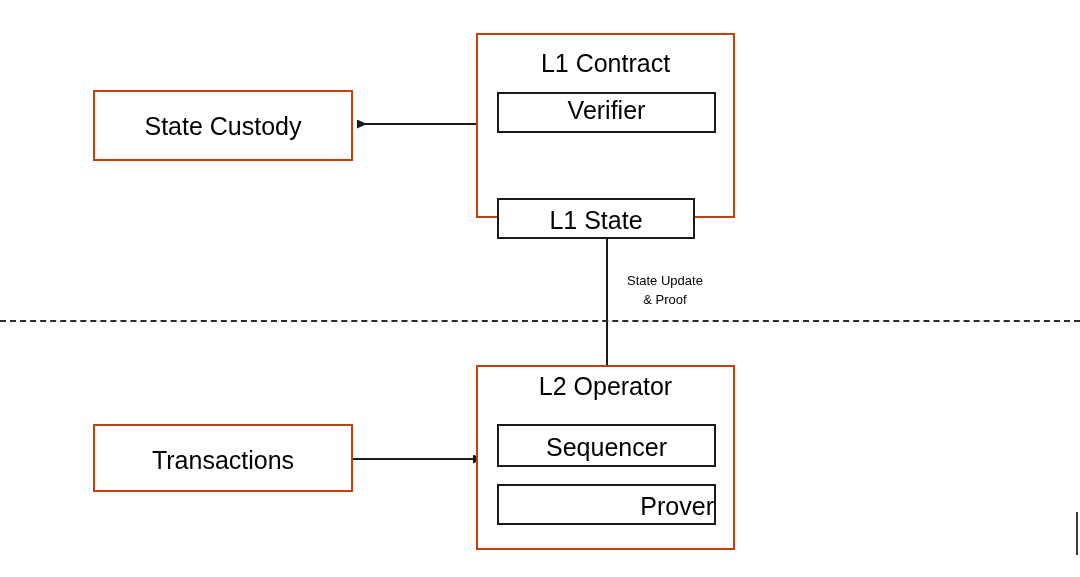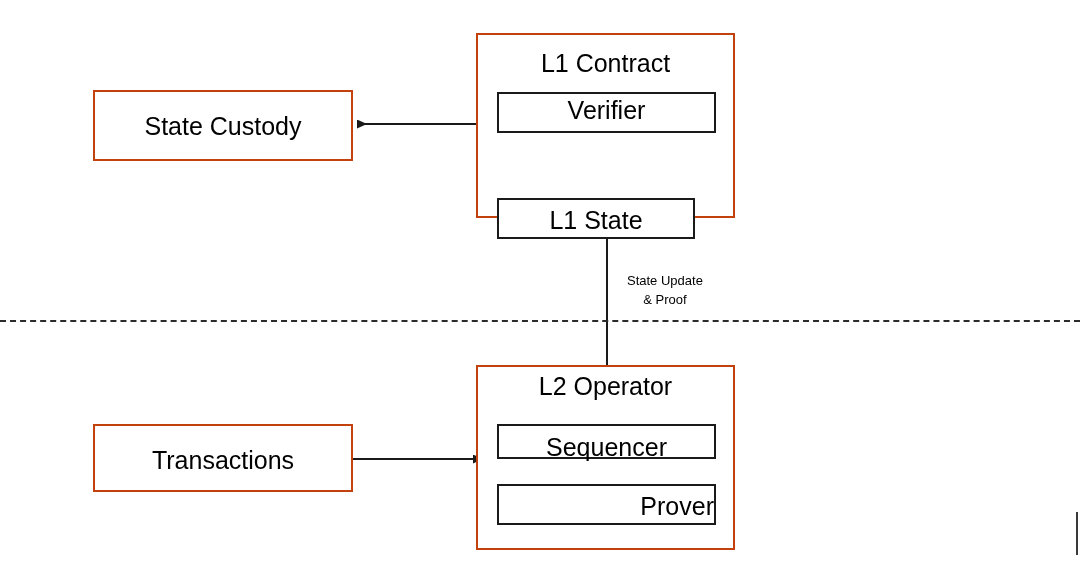--- a/index.html
+++ b/index.html
@@ -131,21 +131,21 @@
 
     <div class="box-inner" style="left:19px; top:115px; width:198px; height:41px;margin-top:48px;">
       <div class="lbl-center lbl-sub" style="top:8px;">L1 State</div>
     </div>
   </div>
 
   <div class="box" style="left:476px; top:365px; width:259px; height:185px;">
 
     <div class="lbl-center lbl-group-title" style="top:7px;">L2 Operator</div>
 
-    <div class="box-inner" style="left:19px; top:57px; width:219px; height:35px;">
+    <div class="box-inner" style="left:19px; top:57px; width:219px; height:43px;">
       <div class="lbl-center lbl-sub" style="top:9px;">Sequencer</div>
     </div>
 
     <div class="box-inner" style="left:19px; top:117px; width:219px; height:41px;">
       <div class="lbl-center lbl-sub" style="top:8px;text-align:right;">Prover</div>
     </div>
   </div>
 
   <div class="edge-label" style="left:627px; top:271px;">
     <div>State Update</div>

